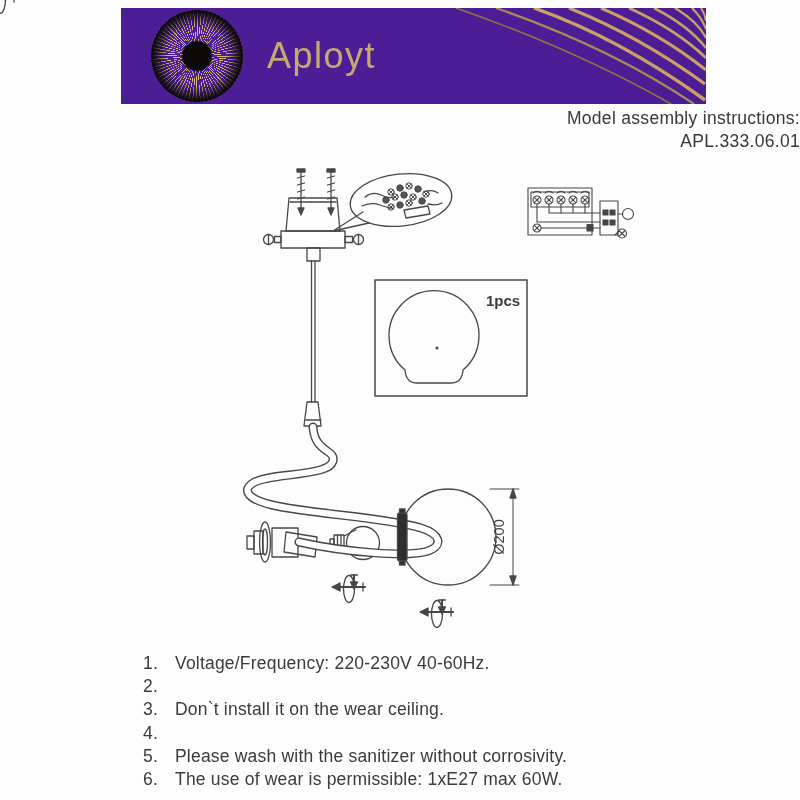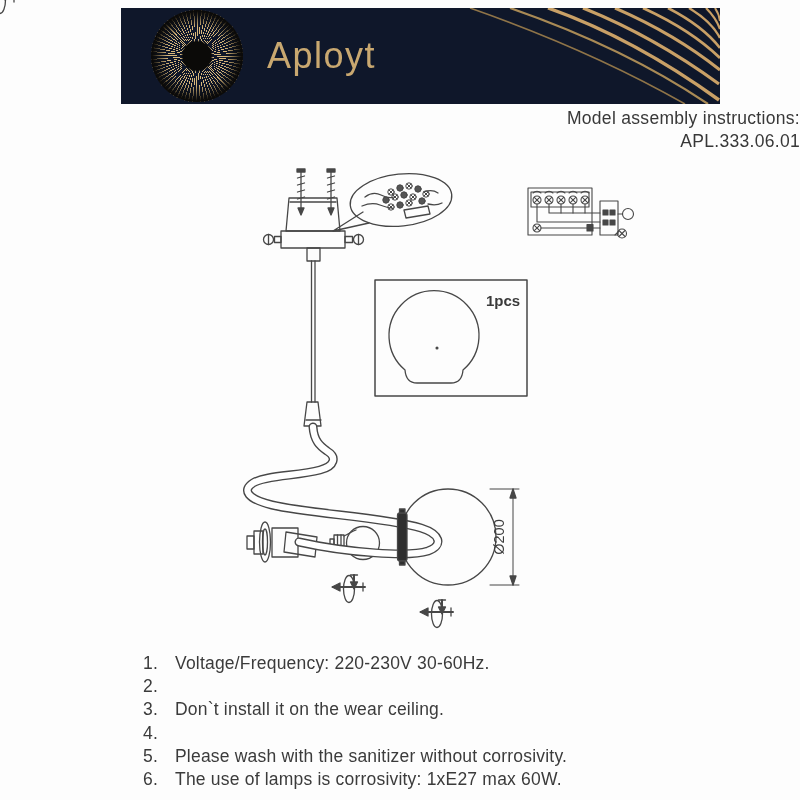--- a/index.html
+++ b/index.html
@@ -1,20 +1,20 @@
 <!DOCTYPE html>
 <html><head>
 <meta charset="utf-8">
 <style>
   html,body{margin:0;padding:0;}
   body{width:800px;height:800px;background:#fdfdfd;font-family:"Liberation Sans",sans-serif;}
   .page{position:relative;width:800px;height:800px;overflow:hidden;background:#fdfdfd;}
 
   
-  .banner{position:absolute;left:121px;top:8px;width:599px;height:96px;background:#0f172a;overflow:hidden;}
+  .banner{position:absolute;left:121px;top:8px;width:557px;height:96px;background:#4c1d95;overflow:hidden;padding-left:28px;}
   .starburst{position:absolute;left:30px;top:2px;width:92px;height:92px;border-radius:50%;
     background:repeating-conic-gradient(#d9b87c 0deg 1.4deg, rgba(11,10,8,0) 1.4deg 5deg);}
   .starburst::before{content:"";position:absolute;inset:0;border-radius:50%;
     background:radial-gradient(circle closest-side,#0b0a08 0 14px,rgba(11,10,8,0) 16px 29px,rgba(11,10,8,.45) 37px,#0b0a08 45px);}
   .brand{position:absolute;left:146px;top:27px;font-size:36px;letter-spacing:1.5px;color:#c9a870;}
   .rays{position:absolute;right:0;top:0;}
 
   
   .title-block{position:absolute;left:0;top:107px;width:800px;text-align:right;color:#383838;
     font-size:17.5px;line-height:23px;letter-spacing:.3px;}
@@ -237,35 +237,35 @@
       <use href="#rot" x="437" y="614"></use>
     </g>
 
     <text x="486" y="306" font-size="15" font-weight="bold" fill="#3b3b3b">1pcs</text>
     <text transform="translate(504,537) rotate(-90)" text-anchor="middle" font-size="14.5" fill="#3b3b3b">Ø200</text>
   </svg>
 
   <div class="instructions">
     <div class="instr-row">
       <span class="instr-num">1.</span>
-      <span>Voltage/Frequency: 220-230V 30-60Hz.</span>
+      <span>Voltage/Frequency: 220-230V 40-60Hz.</span>
     </div>
     <div class="instr-row">
       <span class="instr-num">2.</span>
     </div>
     <div class="instr-row">
       <span class="instr-num">3.</span>
       <span>Don`t install it on the wear ceiling.</span>
     </div>
     <div class="instr-row">
       <span class="instr-num">4.</span>
     </div>
     <div class="instr-row">
       <span class="instr-num">5.</span>
       <span>Please wash with the sanitizer without corrosivity.</span>
     </div>
     <div class="instr-row">
       <span class="instr-num">6.</span>
-      <span>The use of lamps is corrosivity: 1xE27 max 60W.</span>
+      <span>The use of wear is permissible: 1xE27 max 60W.</span>
     </div>
   </div>
 
 </div>
 
 </body></html>

